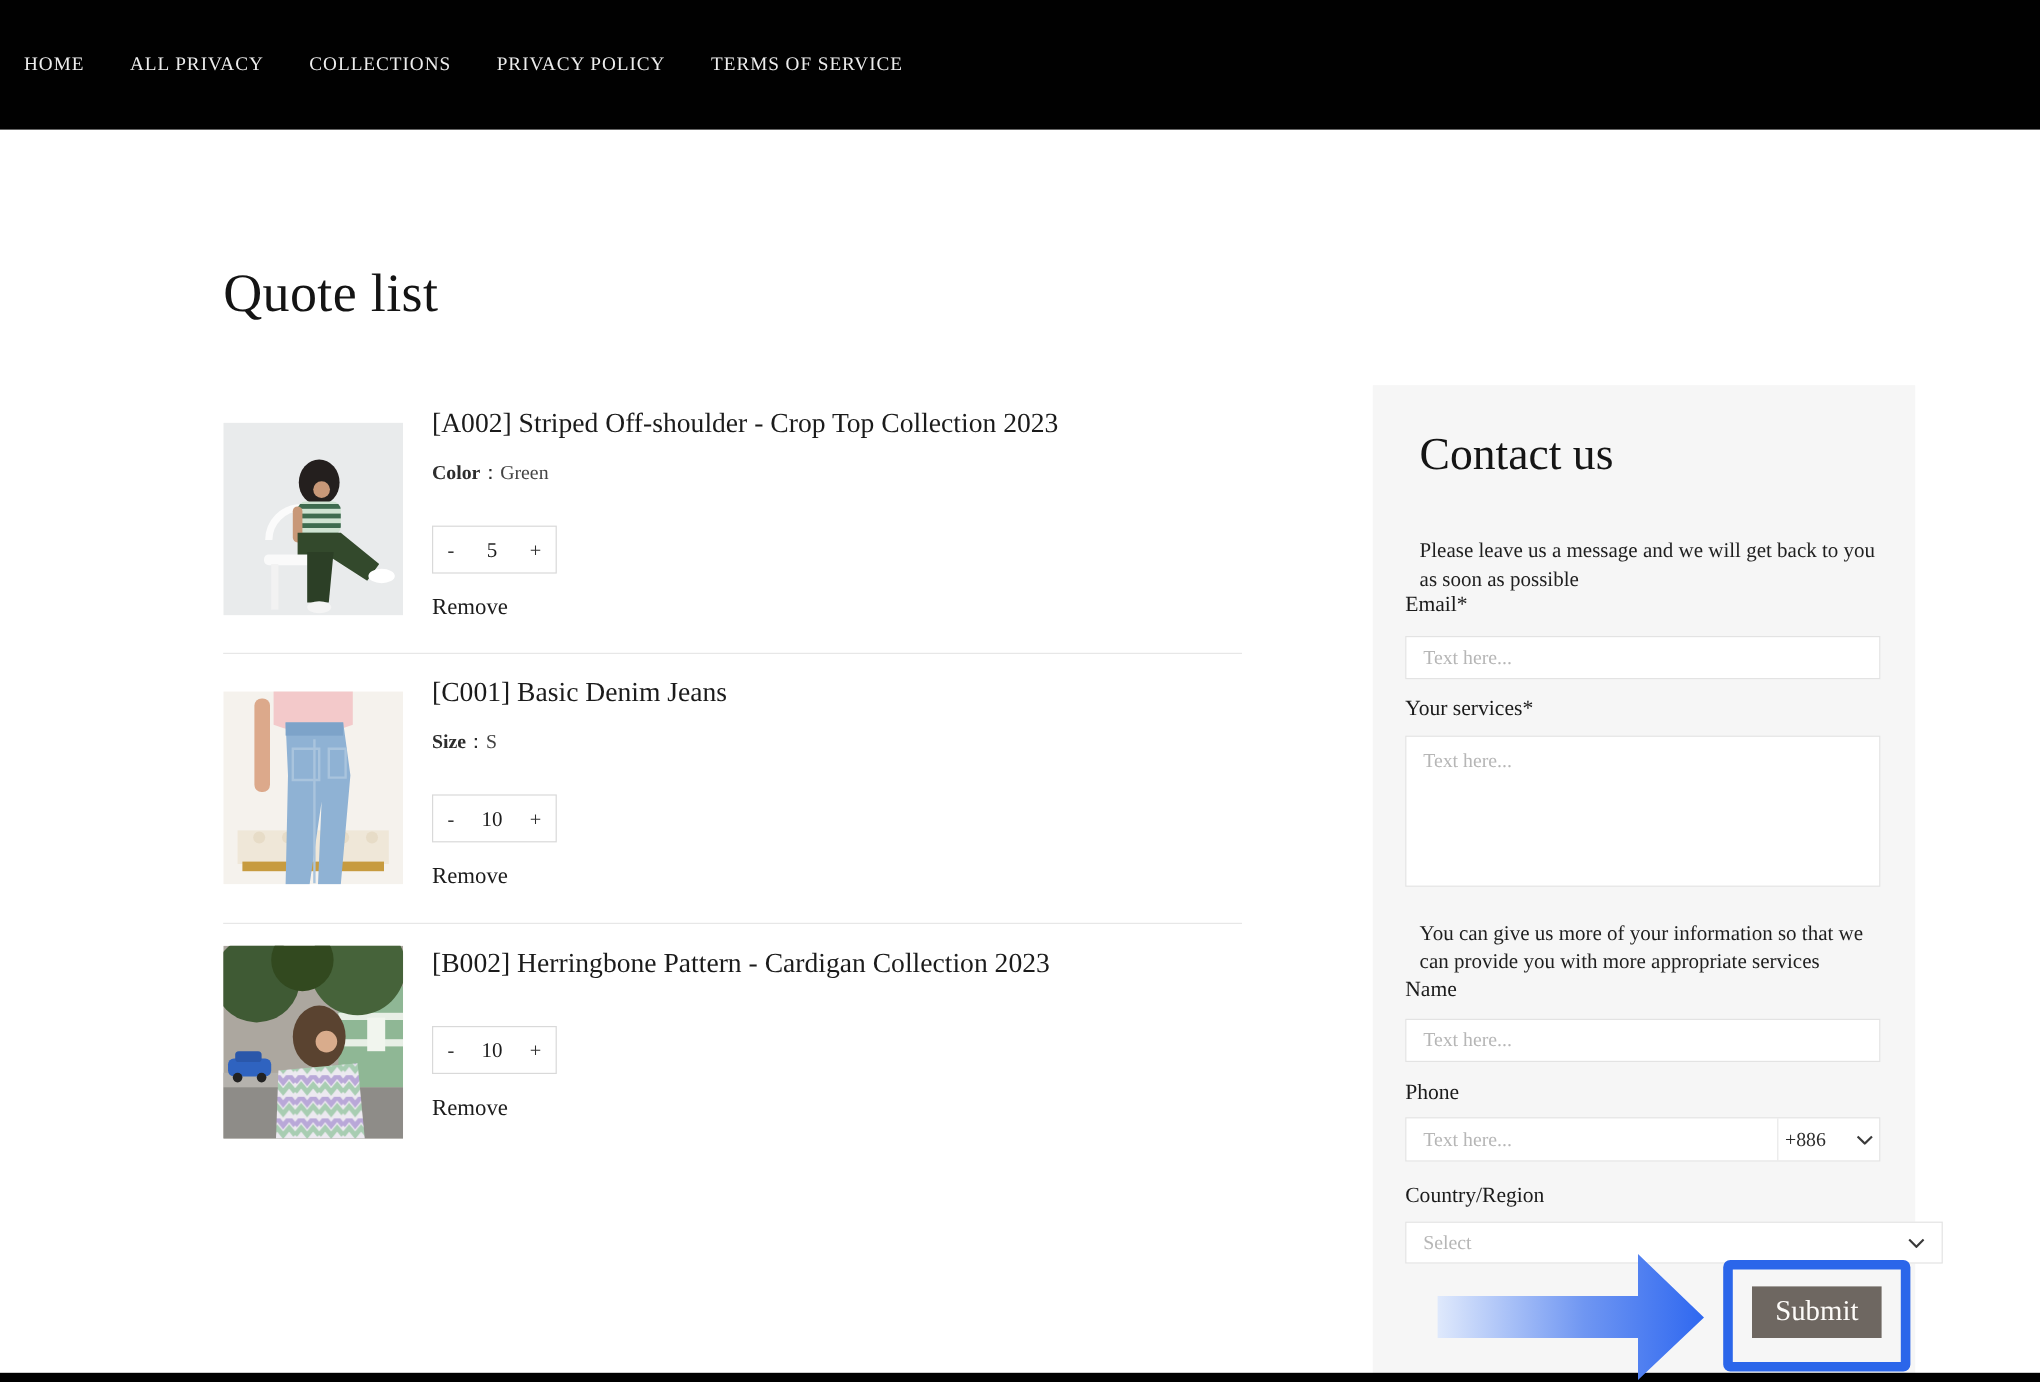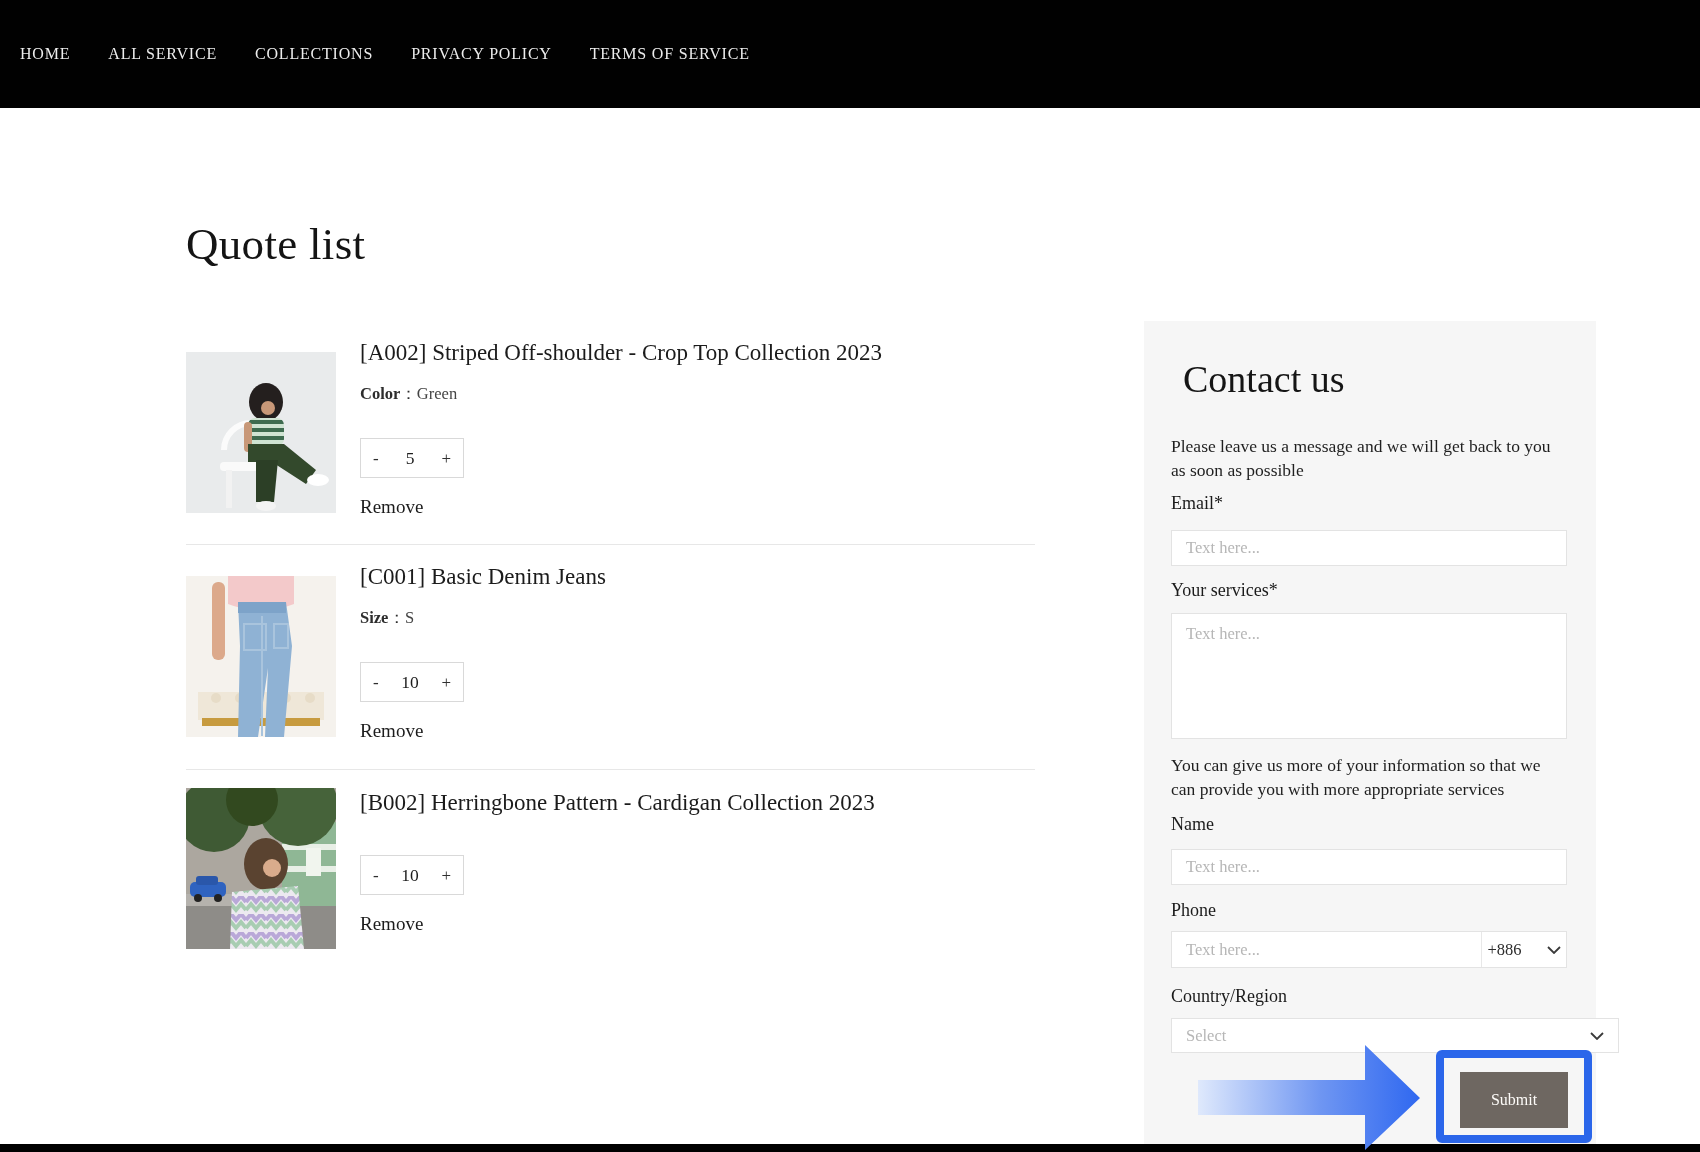--- a/index.html
+++ b/index.html
@@ -25,55 +25,55 @@
   .stepper{position:absolute;left:0;width:104px;height:40px;border:1px solid #d9d9d9;background:#fff;
            display:flex;align-items:center;justify-content:space-between;padding:0 12px;box-sizing:border-box;}
   .step-btn{border:none;background:none;padding:0;font-family:inherit;font-size:17px;color:#2f2f2f;cursor:pointer;line-height:1;}
   .qty{width:34px;border:none;background:transparent;text-align:center;font-family:inherit;font-size:17.5px;color:#1c1c1c;padding:0;}
   .remove{position:absolute;left:0;font-size:19px;color:#1c1c1c;text-decoration:none;cursor:pointer;}
   .divider{position:absolute;left:186px;width:849px;height:1px;background:#e7e7e7;}
 
   
   .contact-panel{position:absolute;left:1144px;top:321px;width:452px;height:831px;background:#f6f6f6;z-index:1;}
   .contact-title{position:absolute;left:27px;top:24px;margin:12px;font-size:38px;font-weight:500;color:#151515;}
-  .panel-text{position:absolute;left:27px;width:398px;margin:0;font-size:17.5px;line-height:24px;color:#1f1f1f;}
+  .panel-text{position:absolute;left:27px;width:398px;margin:12px;font-size:17.5px;line-height:24px;color:#1f1f1f;}
   .field-label{position:absolute;left:27px;margin:0;font-size:18px;color:#1b1b1b;}
   .text-input{position:absolute;left:27px;width:396px;height:36px;border:1px solid #e3e3e3;background:#fff;
               box-sizing:border-box;padding:0 14px;font-family:inherit;font-size:16.5px;color:#333;}
   .text-area{position:absolute;left:27px;width:396px;height:126px;border:1px solid #e3e3e3;background:#fff;
              box-sizing:border-box;padding:10px 14px;font-family:inherit;font-size:16.5px;color:#333;resize:none;}
   .text-input::placeholder,.text-area::placeholder{color:#b6b6b6;}
   .phone-wrap{position:absolute;left:27px;top:610px;width:396px;height:37px;border:1px solid #e3e3e3;background:#fff;
               box-sizing:border-box;display:flex;}
   .phone-input{flex:1;border:none;background:transparent;padding:0 14px;font-family:inherit;font-size:16.5px;color:#333;min-width:0;}
   .phone-input::placeholder{color:#b6b6b6;}
   .phone-code{width:84px;border-left:1px solid #e8e8e8;display:flex;align-items:center;justify-content:center;gap:25px;cursor:pointer;}
   .phone-code span{font-size:16.5px;color:#2c2c2c;}
   .select-box{position:absolute;left:27px;top:697px;width:448px;height:35px;border:1px solid #e3e3e3;background:#fff;
               box-sizing:border-box;display:flex;align-items:center;justify-content:space-between;padding:0 14px;cursor:pointer;}
   .select-box span{font-size:16.5px;color:#b6b6b6;}
 
-  .submit-btn{position:absolute;left:1460px;top:1072px;width:108px;height:56px;border:none;cursor:pointer;
-              background:#6e6761;color:#fdfbf8;font-family:inherit;font-size:16px;z-index:5;}
+  .submit-btn{position:absolute;left:1460px;top:1072px;width:108px;height:43px;border:none;cursor:pointer;
+              background:#6e6761;color:#fdfbf8;font-family:inherit;font-size:24px;z-index:5;}
 
   
   .highlight-box{position:absolute;left:1436px;top:1050px;width:156px;height:93px;box-sizing:border-box;
                  border:8px solid #2b66ea;border-radius:6px;z-index:6;}
   .arrow-overlay{position:absolute;left:1192px;top:1040px;z-index:7;}
 
   .footer-strip{position:absolute;left:0;top:1144px;width:1700px;height:8px;background:#000;z-index:4;}
 </style>
 </head>
 <body>
 
 <div id="canvas">
 
   <header class="topnav">
     <a class="nav-link">HOME</a>
-    <a class="nav-link">ALL SERVICE</a>
+    <a class="nav-link">ALL PRIVACY</a>
     <a class="nav-link">COLLECTIONS</a>
     <a class="nav-link">PRIVACY POLICY</a>
     <a class="nav-link">TERMS OF SERVICE</a>
   </header>
 
   <h1 class="page-title">Quote list</h1>
 
   <article class="item" style="top:352px;">
     <div class="thumb">
       <svg width="150" height="161" viewBox="0 0 150 161" xmlns="http://www.w3.org/2000/svg" aria-hidden="true">

